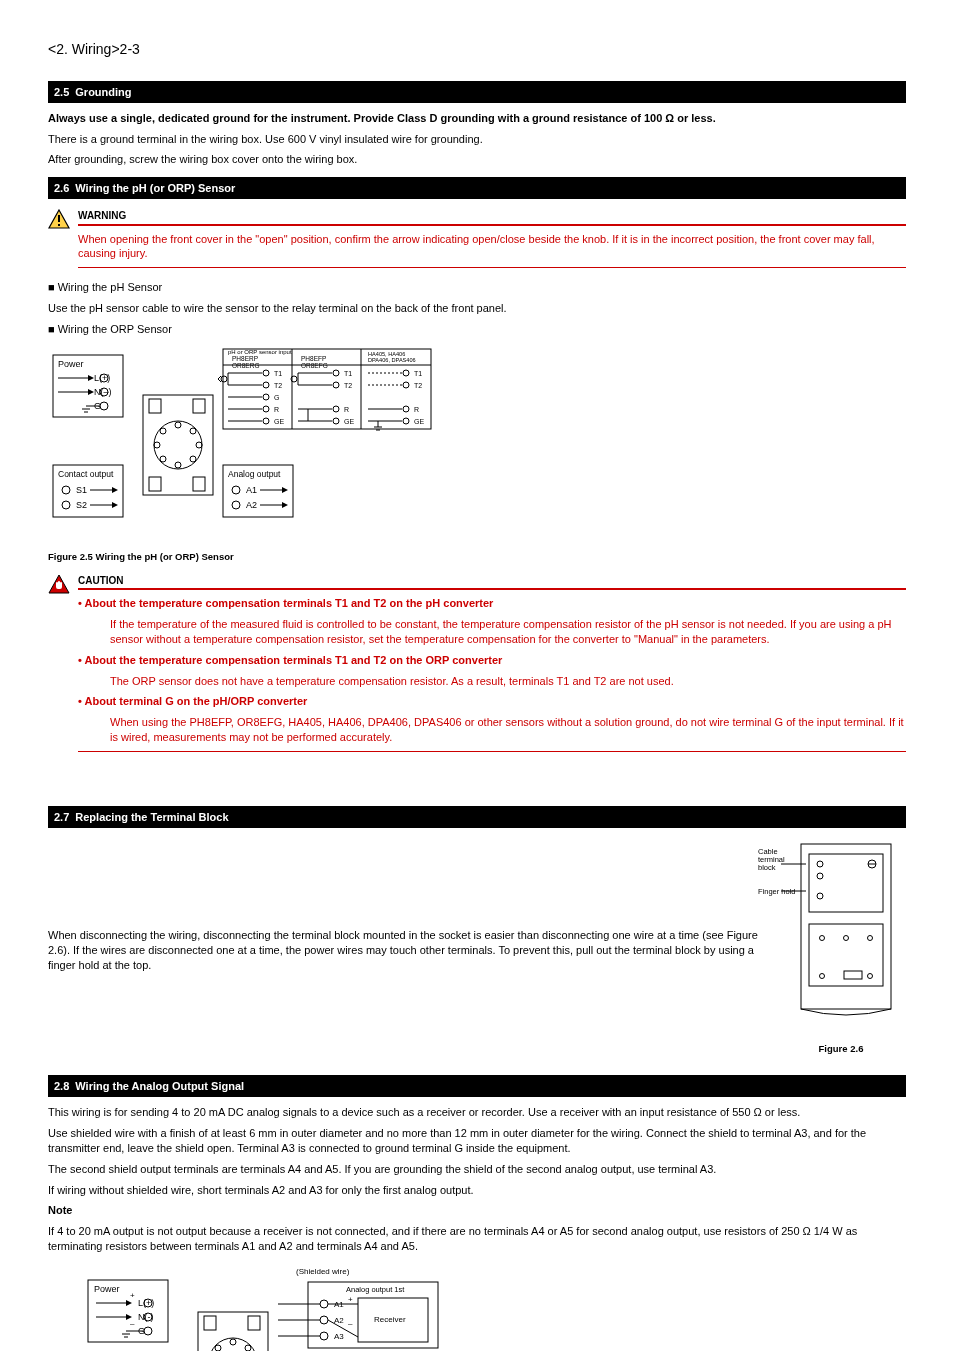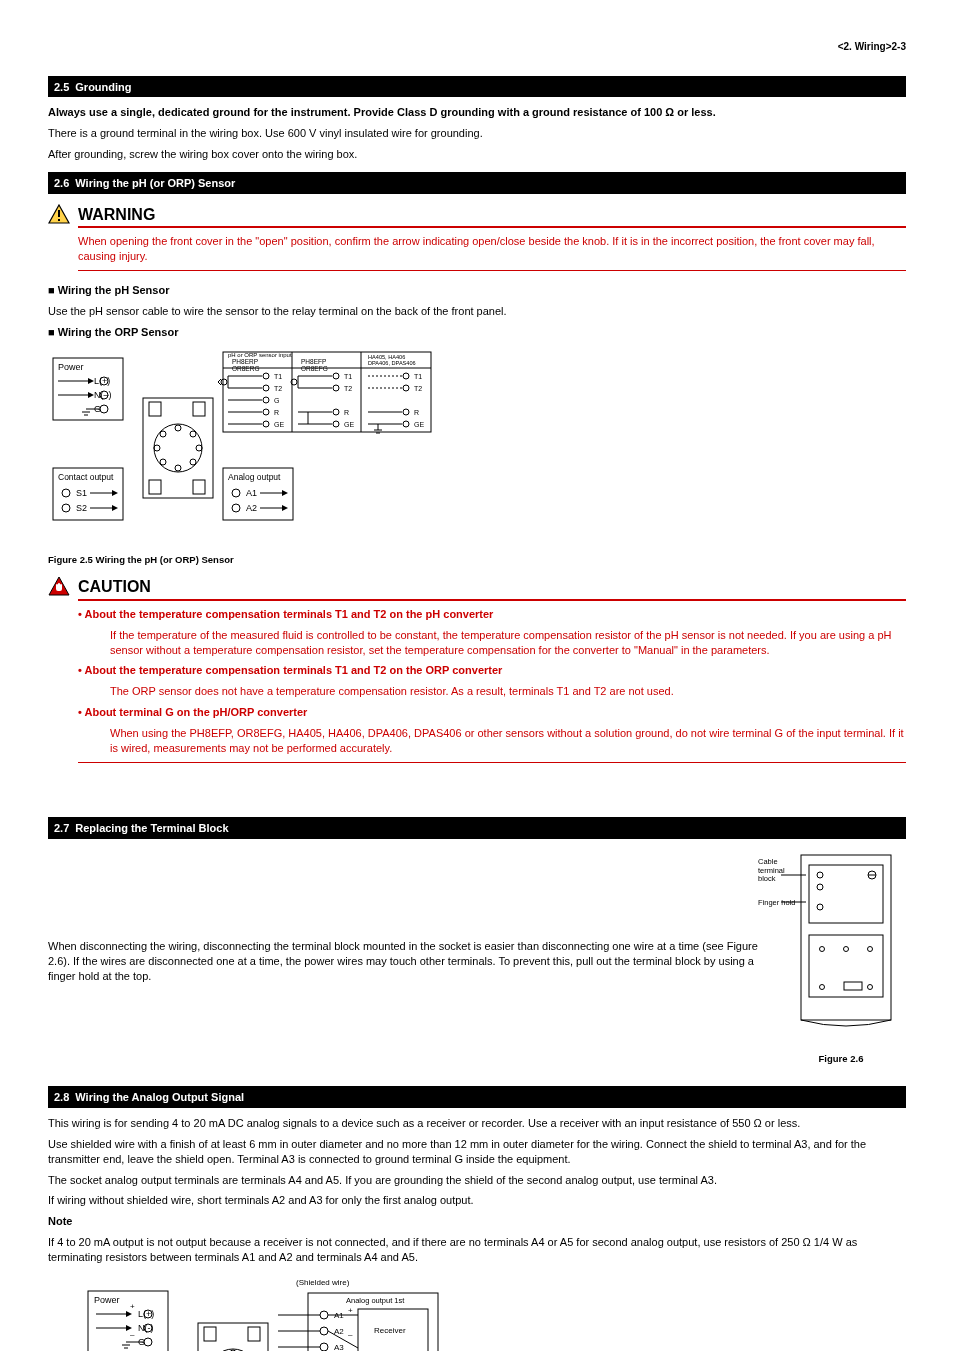--- a/index.html
+++ b/index.html
@@ -9,24 +9,23 @@
     font-size: 11px;
     line-height: 1.35;
     color: #000;
     background: #fff;
     width: 954px;
     padding: 40px 48px 60px 48px;
     position: relative;
   }
   .header-row {
     display: flex;
-    justify-content: flex-end;
-    font-size: 10px;
+    justify-content: flex-start;
+    font-size: 14px;
     margin-bottom: 12px;
-    font-weight: bold;
   }
   .columns {
     display: flex;
     gap: 32px;
     flex-direction: column;
   }
   .col {
     flex: 1;
     min-width: 0;
   }
@@ -41,38 +40,38 @@
     gap: 6px;
   }
   .section-bar .num { }
   .warn-row {
     display: flex;
     gap: 8px;
     margin: 10px 0 4px 0;
   }
   .warn-title {
     font-weight: bold;
-    font-size: 16px;
+    font-size: 10px;
     color: #000;
   }
   .hr-red-top {
     border: none;
     border-top: 2px solid #c00;
     margin: 1px 0 0 0;
   }
   .hr-red-bottom {
     border: none;
     border-top: 1px solid #c00;
     margin: 6px 0 8px 0;
   }
   .red-text { color: #c00; }
   p { margin: 6px 0; }
   .bold { font-weight: bold; }
   .indent { margin-left: 32px; }
-  .subheading { font-weight: bold; }
+  .subheading { font-weight: normal; }
   .diagram-frame {
     border: none;
     margin: 8px 0 6px 0;
   }
   .fig-caption {
     font-size: 9.5px;
     text-align: left;
     margin: 6px 0 10px 0;
   }
   .footer {
@@ -338,21 +337,21 @@
         <div class="fig-caption bold" style="text-align:center; margin-top:-20px">Figure 2.6</div>
       </div>
     </div>
 
     <div class="section-bar">
       <span class="num">2.8</span>
       <span>Wiring the Analog Output Signal</span>
     </div>
     <p>This wiring is for sending 4 to 20 mA DC analog signals to a device such as a receiver or recorder. Use a receiver with an input resistance of 550 Ω or less.</p>
     <p>Use shielded wire with a finish of at least 6 mm in outer diameter and no more than 12 mm in outer diameter for the wiring. Connect the shield to terminal A3, and for the transmitter end, leave the shield open. Terminal A3 is connected to ground terminal G inside the equipment.</p>
-    <p>The socket analog output terminals are terminals A4 and A5. If you are grounding the shield of the second analog output, use terminal A3.</p>
+    <p>The second shield output terminals are terminals A4 and A5. If you are grounding the shield of the second analog output, use terminal A3.</p>
     <p>If wiring without shielded wire, short terminals A2 and A3 for only the first analog output.</p>
     <p><span class="bold">Note</span></p>
     <p>If 4 to 20 mA output is not output because a receiver is not connected, and if there are no terminals A4 or A5 for second analog output, use resistors of 250 Ω 1/4 W as terminating resistors between terminals A1 and A2 and terminals A4 and A5.</p>
 
     <div class="diagram-frame">
       <svg class="socket-svg" width="400" height="260" viewBox="0 0 400 260">
 
         <rect x="40" y="18" width="80" height="62" fill="none" stroke="#000"></rect>
         <text x="46" y="30" font-size="9">Power</text>
         <text x="90" y="44" font-size="9">L(+)</text>

